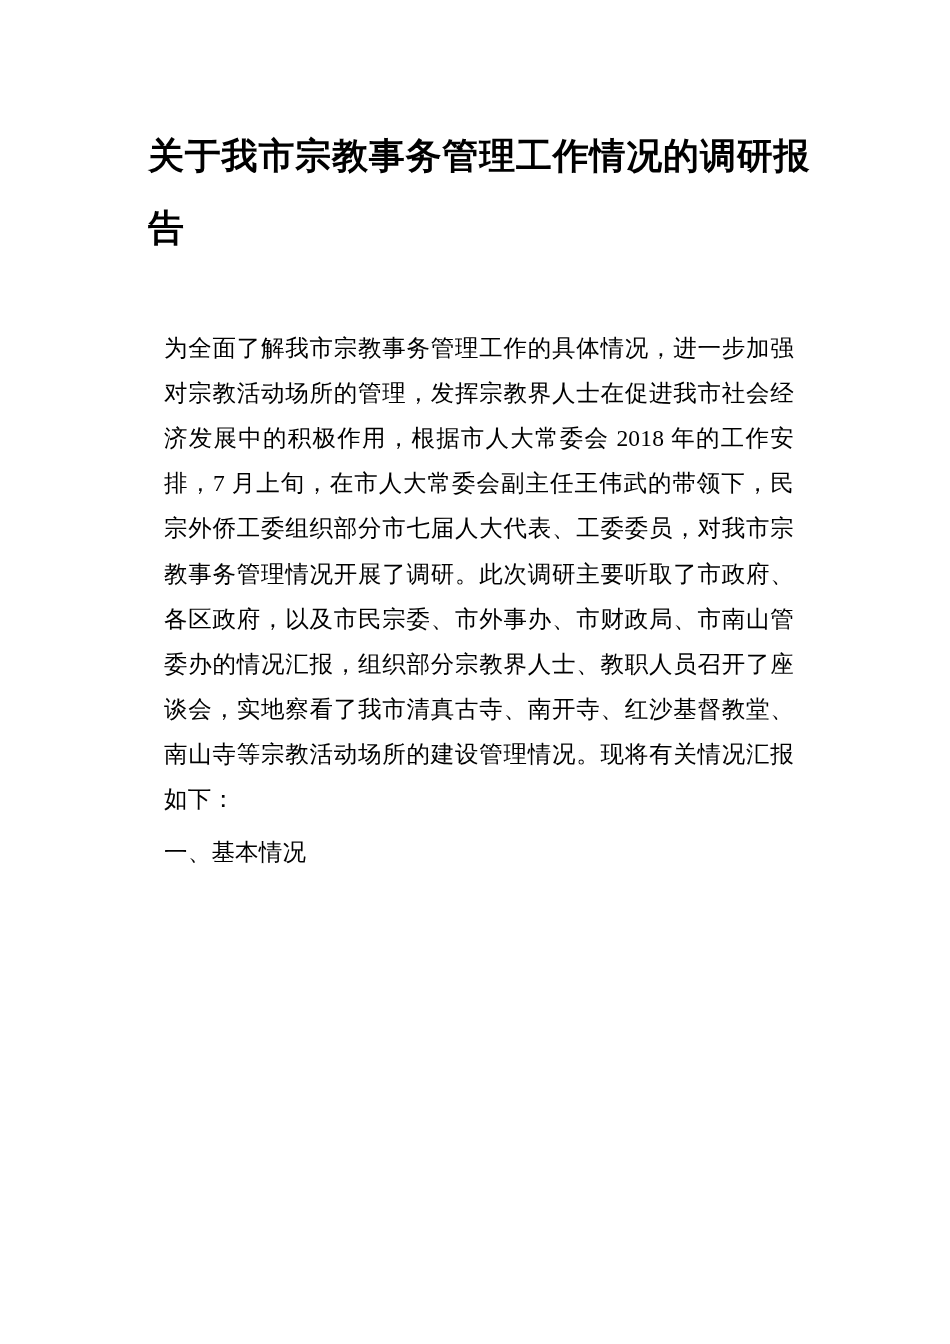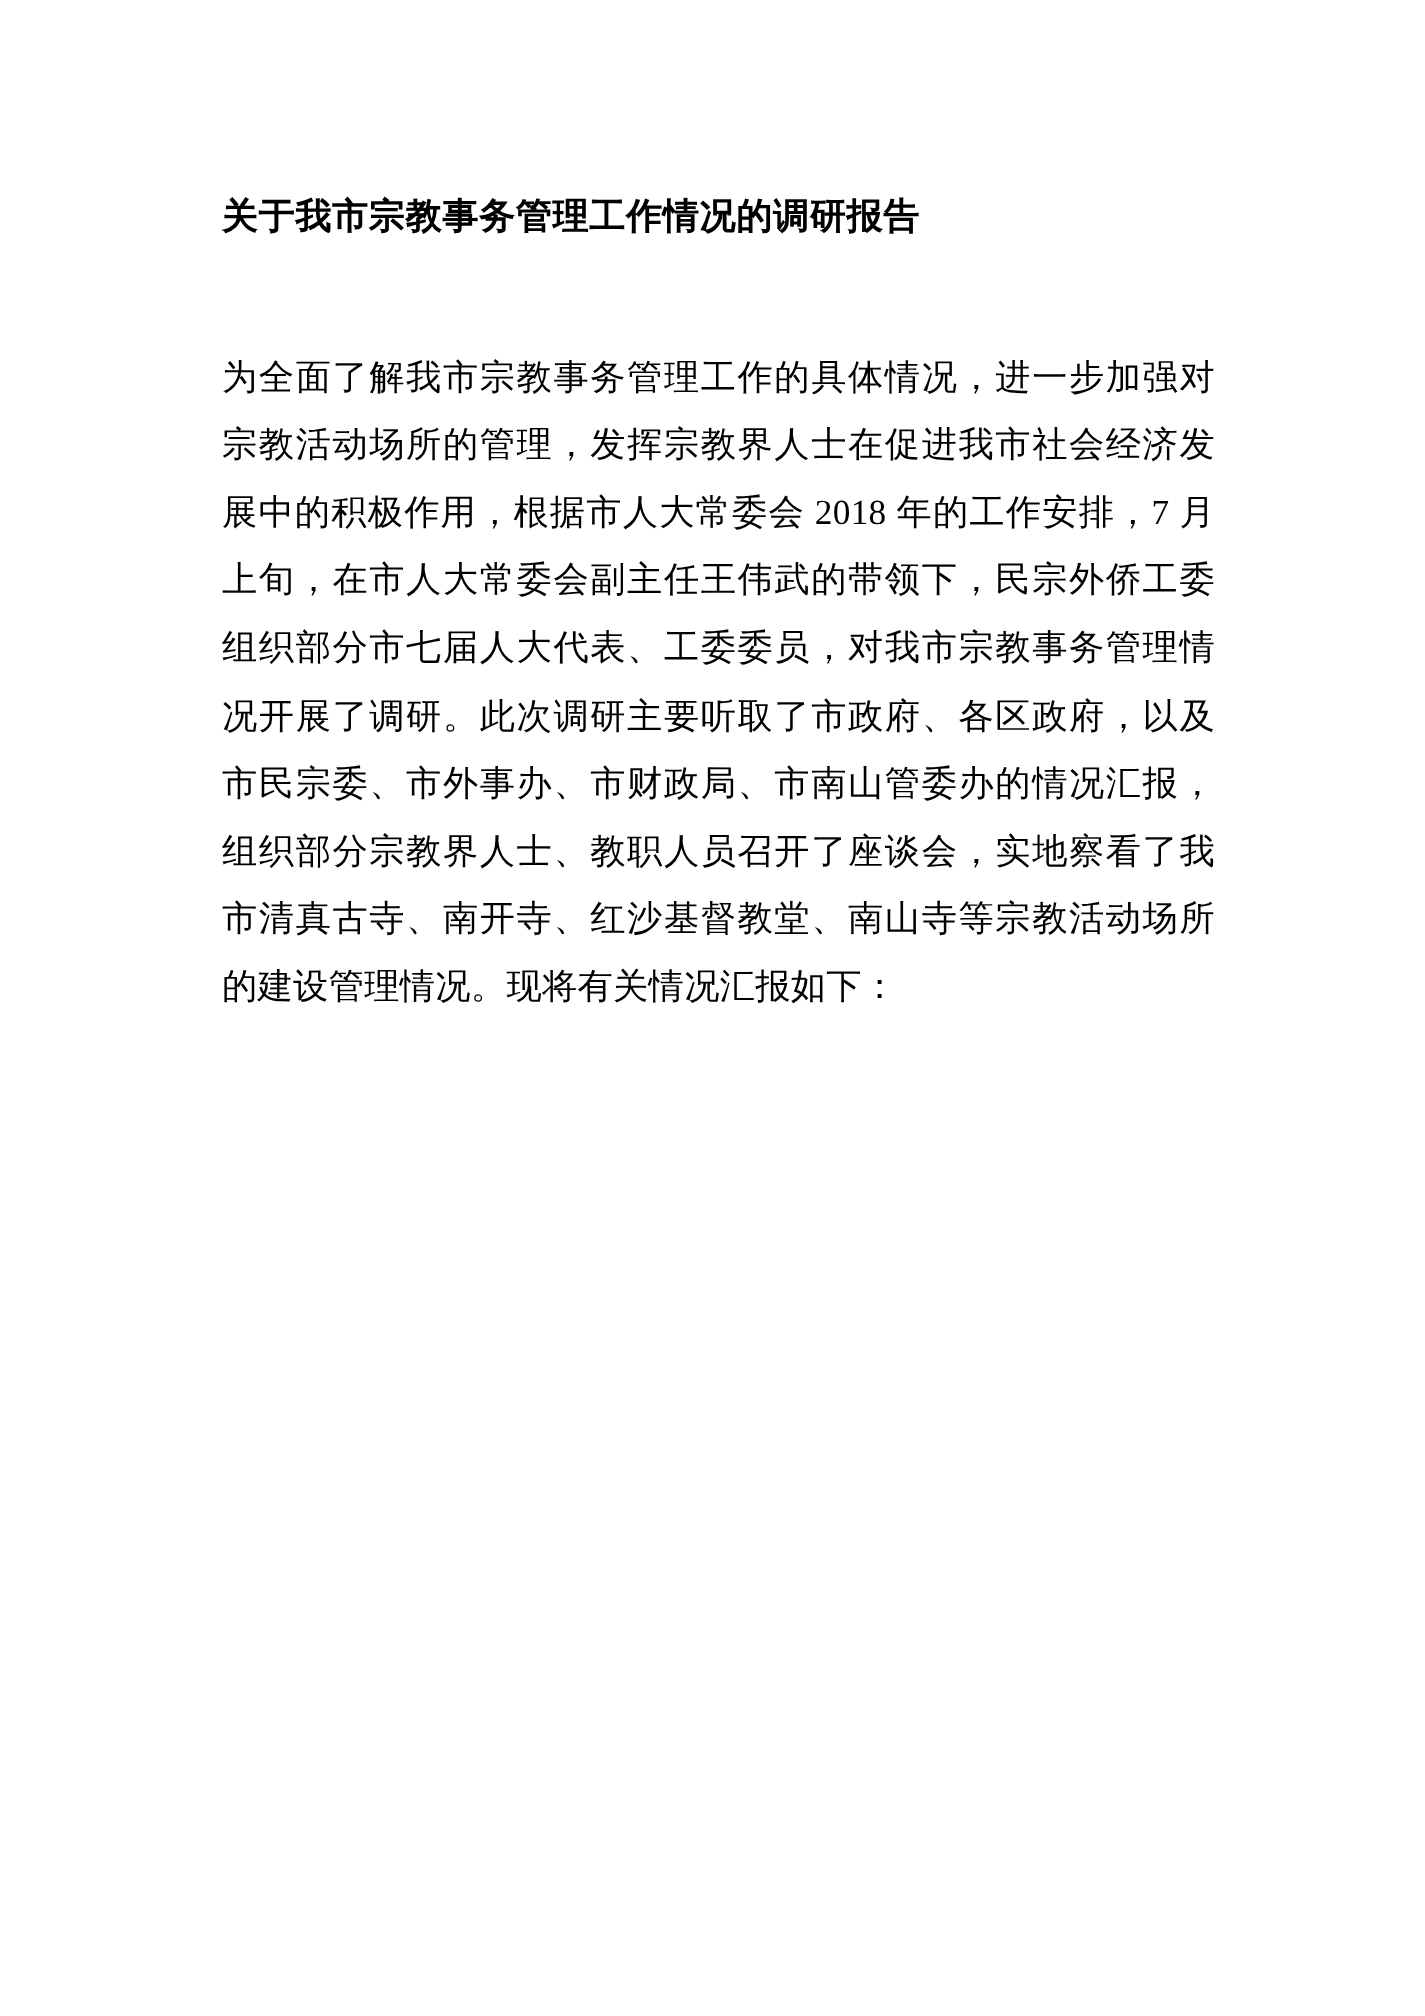--- a/index.html
+++ b/index.html
@@ -17,35 +17,35 @@
   .page {
     box-sizing: border-box;
     width: 950px;
     height: 1344px;
     padding: 120px 140px 40px 148px;
     background: #ffffff;
   }
   .doc-title {
     font-family: "DejaVu Sans", "Liberation Sans", sans-serif;
     font-weight: bold;
-    font-size: 24px;
+    font-size: 36px;
     line-height: 2.0;
     text-align: justify;
     text-align-last: left;
     letter-spacing: 0.5px;
     margin: 0 0 62px 0;
     color: #000;
   }
   .body-block {
     font-size: 23.5px;
     line-height: 1.92;
     text-align: justify;
     text-justify: inter-ideograph;
     letter-spacing: 0.2px;
-    margin: 0;
+    margin: 16px;
   }
   .para {
     margin: 0 0 2px 0;
     text-align: justify;
     text-justify: inter-ideograph;
   }
   .para-indent-none {
     text-indent: 0;
   }
   .heading-sub {
@@ -62,16 +62,17 @@
 <div class="page">
 
   <h1 class="doc-title">关于我市宗教事务管理工作情况的调研报告</h1>
 
   <div class="body-block">
 
     <p class="para">为全面了解我市宗教事务管理工作的具体情况，进一步加强对宗教活动场所的管理，发挥宗教界人士在促进我市社会经济发展中的积极作用，根据市人大常委会 2018 年的工作安排，7 月上旬，在市人大常委会副主任王伟武的带领下，民宗外侨工委组织部分市七届人大代表、工委委员，对我市宗教事务管理情况开展了调研。此次调研主要听取了市政府、各区政府，以及市民宗委、市外事办、市财政局、市南山管委办的情况汇报，组织部分宗教界人士、教职人员召开了座谈会，实地察看了我市清真古寺、南开寺、红沙基督教堂、南山寺等宗教活动场所的建设管理情况。现将有关情况汇报如下：</p>
 
     <div class="spacer-sm"></div>
 
+    <p class="heading-sub para-indent-none">一、基本情况</p>
 
 
   </div>
 </div>
 
 </body></html>

